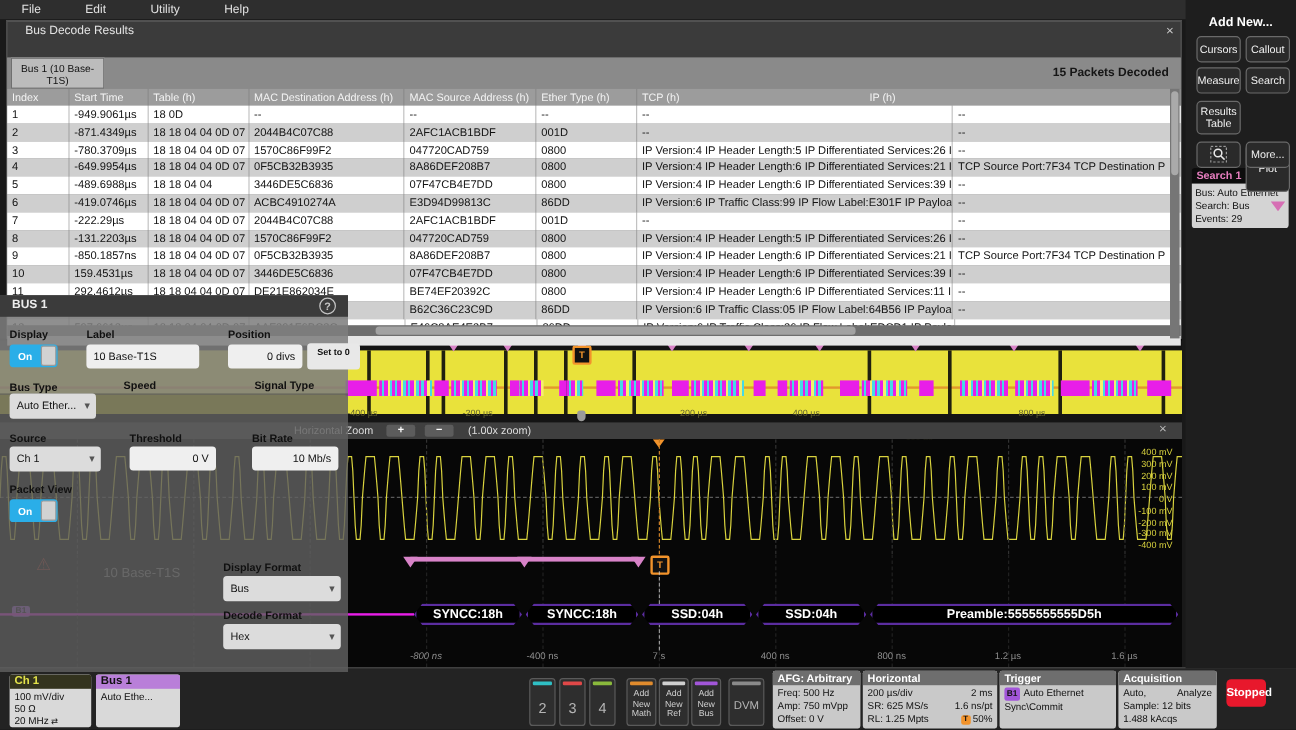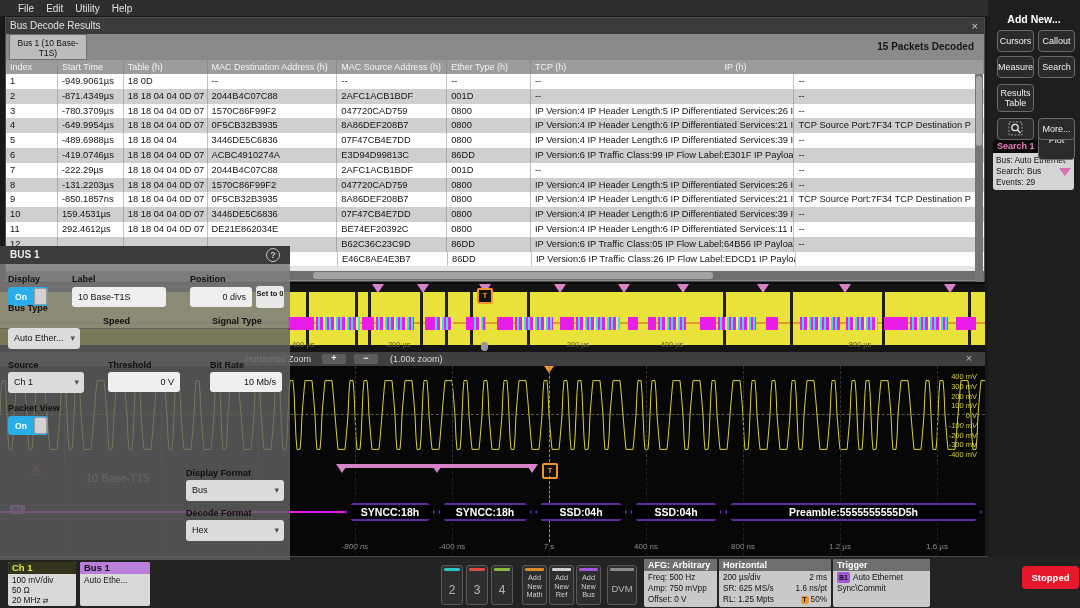--- a/index.html
+++ b/index.html
@@ -1,21 +1,21 @@
 <!DOCTYPE html>
 <html><head>
 <meta charset="utf-8">
 <style>
   html,body{margin:0;padding:0}
   body{width:1080px;height:608px;background:#191919;font-family:"Liberation Sans",sans-serif;
        position:relative;overflow:hidden;color:#ddd;-webkit-font-smoothing:antialiased}
   .abs{position:absolute}
   
   #menubar{position:absolute;left:0;top:0;width:988px;height:16px;background:#2e2e2e;
-           display:flex;align-items:center;gap:12px;padding-left:18px;font-size:10px;color:#e2e2e2}
+           display:flex;align-items:center;gap:37px;padding-left:18px;font-size:10px;color:#e2e2e2}
   #menubar span{cursor:default}
   
   #scope{position:absolute;left:0;top:282px;width:985px;height:274px;background:#0a0a0a;z-index:1}
   #ovstrip{position:absolute;left:0;top:2px;width:985px;height:70px;background:#141414}
   #ovyellow{position:absolute;left:0;top:8px;width:985px;height:53px;background:#e9e23b}
   .ovgap{position:absolute;top:8px;width:3px;height:53px;background:#20200f}
   .band{position:absolute;top:33px;height:13px}
   .band.solid{background:#e81ee8}
   .band.mix{background:repeating-linear-gradient(90deg,#e81ee8 0 2px,#45d9e6 2px 4px,#e81ee8 4px 7px,#f5ef6d 7px 9px,#45d9e6 9px 11px)}
   #ovline{position:absolute;left:0;top:38px;width:985px;height:2px;background:#e0862a;opacity:.8}
@@ -45,21 +45,21 @@
   .seg{position:absolute;top:41px;height:18px;background:#000;border:2px solid #5b2da0;border-radius:2px;
        color:#fff;font-size:10.5px;font-weight:bold;text-align:center;line-height:15px;box-sizing:border-box;
        clip-path:polygon(7px 0,calc(100% - 7px) 0,100% 50%,calc(100% - 7px) 100%,7px 100%,0 50%);overflow:hidden;white-space:nowrap}
   .dtick{position:absolute;top:80px;font-size:8px;color:#8c8c8c;transform:translateX(-50%)}
   #warnicon{position:absolute;left:30px;top:0;color:#c0392b;font-size:14px;opacity:.85}
   #dbuslabel{position:absolute;left:86px;top:10px;color:#8a8a8a;font-size:11px}
   #b1badge{position:absolute;left:10px;top:43px;background:#a256d9;color:#111;font-size:7px;font-weight:bold;
            padding:1px 3px;border-radius:2px}
   
   #results{position:absolute;left:5px;top:17px;width:980px;height:265px;background:#8a8a8a;z-index:5;border:1px solid #4a4a4a;box-sizing:border-box}
-  #rtitle{height:16px;background:#3b3b3b;color:#e3e3e3;font-size:10px;line-height:16px;padding-left:4px;position:relative}
+  #rtitle{height:30px;background:#3b3b3b;color:#e3e3e3;font-size:10px;line-height:16px;padding-left:15px;position:relative}
   #rclose{position:absolute;right:6px;top:0;color:#ccc;font-size:11px;cursor:default}
   #tabstrip{height:26px;background:#8a8a8a;position:relative}
   #tab1{position:absolute;left:3px;top:0;width:78px;height:26px;background:#bcbcbc;border:1px solid #6f6f6f;
         box-sizing:border-box;color:#111;font-size:8.5px;text-align:center;line-height:10px;padding-top:3px}
   #decoded{position:absolute;right:10px;top:7px;color:#161616;font-size:10px;font-weight:bold}
   #thead{display:flex;height:14px;background:#9c9c9c;color:#f3f3f3;font-size:9px;line-height:14px}
   .cell{box-sizing:border-box;padding-left:4px;overflow:hidden;white-space:nowrap;border-right:1px solid rgba(120,120,120,.45)}
   .c0{width:52px}.c1{width:66px}.c2{width:84px}.c3{width:130px}.c4{width:110px}.c5{width:84px}.c6{width:264px}.c7{width:190px;border-right:none}
   .trow{display:flex;height:14.8px;background:#fff;color:#131313;font-size:9.3px;line-height:14.8px}
   .trow.alt{background:#cfcfcf}
@@ -99,21 +99,21 @@
           box-sizing:border-box;text-align:center}
   .addbtn .stripe{height:3px;margin:2px 2px 0 2px;border-radius:1px}
   .addbtn .lb{color:#cfcfcf;font-size:7.3px;line-height:8.5px;margin-top:3px}
   .mini{position:absolute;top:2px;height:48px;background:#c9c9c9;border-radius:2px;overflow:hidden}
   .mini .hd{height:12px;background:#6e6e6e;color:#fff;font-size:9px;font-weight:bold;line-height:12px;padding-left:4px}
   .mini .bd{font-size:8.2px;color:#111;line-height:11px;padding:1px 4px}
   .mini .rowf{display:flex;justify-content:space-between}
   .pbadge{display:inline-block;background:#a256d9;color:#111;font-size:7px;font-weight:bold;padding:0 2px;border-radius:2px;margin-right:3px}
   .trigico{display:inline-block;width:8px;height:8px;background:#f2932b;border-radius:2px;color:#111;font-size:6.5px;
            line-height:8px;text-align:center;font-weight:bold;margin-right:2px;vertical-align:middle}
-  #stopped{position:absolute;left:1022px;top:9px;width:57px;height:23px;background:#e8182c;border-radius:4px;
+  #stopped{position:absolute;left:1022px;top:9px;width:33px;height:23px;background:#e8182c;border-radius:4px;
            color:#fff;font-size:9.5px;font-weight:bold;text-align:center;line-height:23px}
   
   #sidebar{position:absolute;left:988px;top:0;width:92px;height:557px;background:#1e1e1e;z-index:4}
   #sbtitle{text-align:center;font-size:10.5px;font-weight:bold;color:#fff;margin-top:13px}
   .sbtn{position:absolute;width:37px;background:#2a2a2a;border:1px solid #6a6a6a;border-radius:4px;color:#f0f0f0;
         font-size:9px;text-align:center;box-sizing:border-box;display:flex;align-items:center;justify-content:center;line-height:10px;padding:2px}
   #search1{position:absolute;left:5px;top:140px;width:81px;border-radius:3px;overflow:hidden}
   #s1hd{height:13px;background:#0d0d0d;color:#e87fc0;font-size:9px;font-weight:bold;line-height:13px;padding-left:4px;position:relative}
   #s1badge{position:absolute;right:3px;top:2px;background:#a256d9;color:#111;font-size:6.5px;font-weight:bold;padding:0 3px;border-radius:3px;line-height:9px}
   #s1bd{background:#d4d4d4;color:#111;font-size:8.3px;line-height:11px;padding:2px 3px;position:relative}
@@ -205,21 +205,21 @@
       <div class="gridv" style="left: 549px;"></div>
       <div class="gridv" style="left: 646px;"></div>
       <div class="gridv" style="left: 743px;"></div>
       <div class="gridv" style="left: 840px;"></div>
       <div class="gridv" style="left: 937px;"></div>
       <div class="vlabel" style="top: 7px;">400 mV</div>
       <div class="vlabel" style="top: 16.75px;">300 mV</div>
       <div class="vlabel" style="top: 26.5px;">200 mV</div>
       <div class="vlabel" style="top: 36.25px;">100 mV</div>
       <div class="vlabel" style="top: 46px;">0 V</div>
-      <div class="vlabel" style="top: 55.75px; font-style: italic;">-100 mV</div>
+      <div class="vlabel" style="top: 55.75px;">-100 mV</div>
       <div class="vlabel" style="top: 65.5px;">-200 mV</div>
       <div class="vlabel" style="top: 75.25px;">-300 mV</div>
       <div class="vlabel" style="top: 85px;">-400 mV</div>
       <div id="ztrig" style="left: 544px;"></div>
       <div id="ztrigline" style="left: 549px;"></div>
     </div>
   <div id="decview">
     <div id="warnicon">⚠</div>
     <div id="dbuslabel">10 Base-T1S</div>
     <div id="b1badge">B1</div>
@@ -423,23 +423,23 @@
 
   <div class="plabel" style="left:8px;top:28px">Display</div>
   <div class="toggle" style="left:8px;top:41px">
     <span class="tlabel">On</span>
       <span class="knob"></span>
   </div>
   <div class="plabel" style="left:72px;top:28px">Label</div>
   <div class="field" style="left:72px;top:41px;width:94px">10 Base-T1S</div>
   <div class="plabel" style="left:190px;top:28px">Position</div>
   <div class="field right" style="left:190px;top:41px;width:62px">0 divs</div>
-  <div class="smallbtn" style="left:256px;top:40px;width:28px;height:22px">Set to 0</div>
-
-  <div class="plabel" style="left:8px;top:57px">Bus Type</div>
+  <div class="smallbtn" style="left:256px;top:40px;width:44px;height:22px">Set to 0</div>
+
+  <div class="plabel" style="left:8px;top:72px">Bus Type</div>
   <div class="dd" style="left:8px;top:82px;width:72px">Auto Ether...</div>
   <div class="plabel" style="left:103px;top:70px">Speed</div>
   <div class="plabel" style="left:212px;top:70px">Signal Type</div>
 
   <div class="plabel" style="left:8px;top:114px">Source</div>
   <div class="dd" style="left:8px;top:126px;width:76px">Ch 1</div>
   <div class="plabel" style="left:108px;top:114px">Threshold</div>
   <div class="field right" style="left:108px;top:126px;width:72px">0 V</div>
   <div class="plabel" style="left:210px;top:114px">Bit Rate</div>
   <div class="field right" style="left:210px;top:126px;width:72px">10 Mb/s</div>
@@ -500,20 +500,31 @@
         </div>
       </div>
   </div>
   <div class="mini" style="left:833px;width:97px">
     <div class="hd">Trigger</div>
     <div class="bd">
       <div><span class="pbadge">B1</span><span>Auto Ethernet</span></div>
       <div>Sync\Commit</div>
     </div>
   </div>
+  <div class="mini" style="left:932px;width:82px">
+    <div class="hd">Acquisition</div>
+    <div class="bd">
+      <div class="rowf">
+          <span>Auto,</span>
+          <span>Analyze</span>
+        </div>
+      <div>Sample: 12 bits</div>
+      <div>1.488 kAcqs</div>
+    </div>
+  </div>
   <div id="stopped">Stopped</div>
 <div class="chanbtn" style="left: 441px;">
       <div class="stripe" style="background: rgb(47, 191, 196);"></div>
       <div class="lb">2</div>
     </div>
     <div class="chanbtn" style="left: 466px;">
       <div class="stripe" style="background: rgb(224, 72, 72);"></div>
       <div class="lb">3</div>
     </div>
     <div class="chanbtn" style="left: 491px;">

